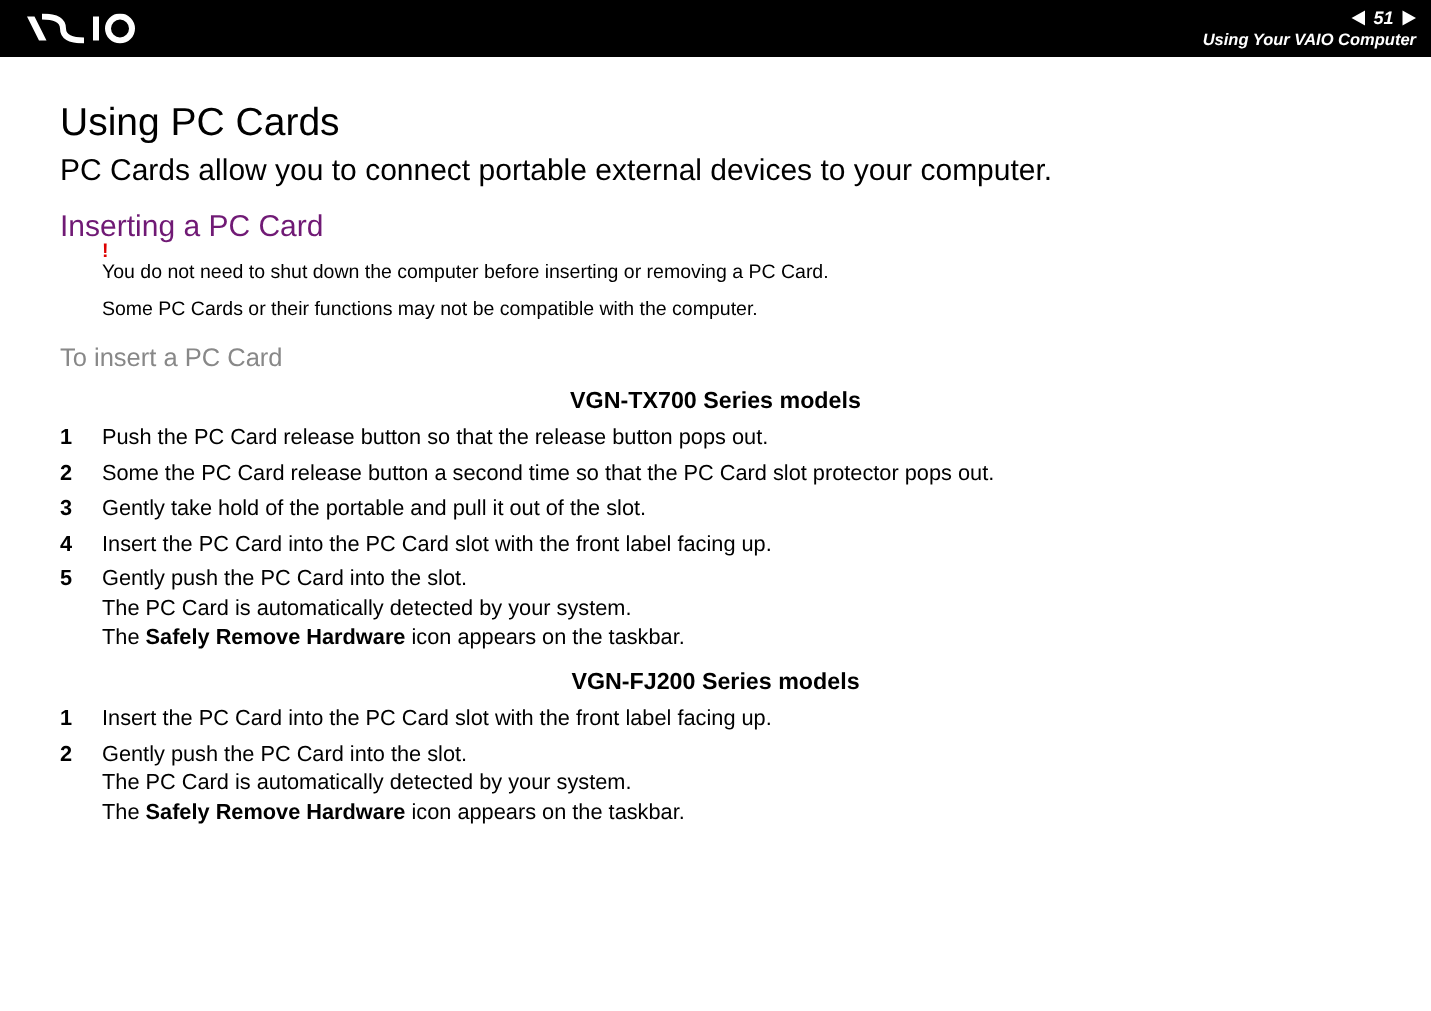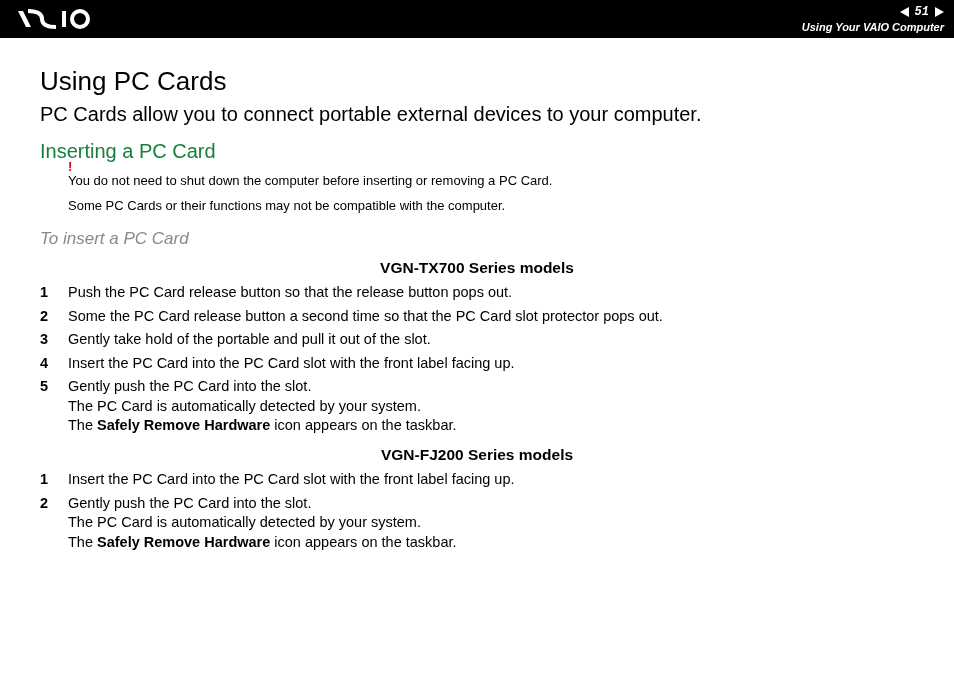--- a/index.html
+++ b/index.html
@@ -43,39 +43,38 @@
     border-top: 5px solid transparent;
     border-bottom: 5px solid transparent;
     cursor: pointer;
   }
   .arrow-left { border-right: 9px solid #fff; }
   .arrow-right { border-left: 9px solid #fff; }
   .page-num {
     font-style: italic;
     font-weight: bold;
     font-size: 12px;
-    font-family: Liberation Mono, monospace;
   }
   .content {
     padding: 28px 40px 20px 40px;
     color: #000;
   }
   h1 {
     font-size: 26px;
     font-weight: normal;
     margin-bottom: 6px;
   }
   .intro {
     font-size: 20px;
     margin-bottom: 14px;
   }
   h2 {
     font-size: 20px;
     font-weight: normal;
-    color: #15803d;
+    color: #701a75;
     margin-bottom: 10px;
   }
   .note-block {
     margin-left: 28px;
     margin-bottom: 16px;
     position: relative;
   }
   .bang {
     color: #d00;
     font-weight: bold;
@@ -88,21 +87,20 @@
     font-size: 13px;
     margin-bottom: 10px;
     font-family: Arial, Helvetica, sans-serif;
   }
   .note-line:last-child { margin-bottom: 0; }
   h3.gray {
     font-size: 17px;
     font-weight: normal;
     color: #888;
     margin-bottom: 10px;
-    font-style: italic;
   }
   h4 {
     font-size: 15.5px;
     font-weight: bold;
     margin-bottom: 6px;
     margin-top: 4px;
     text-align: center;
   }
   ol {
     list-style: none;

